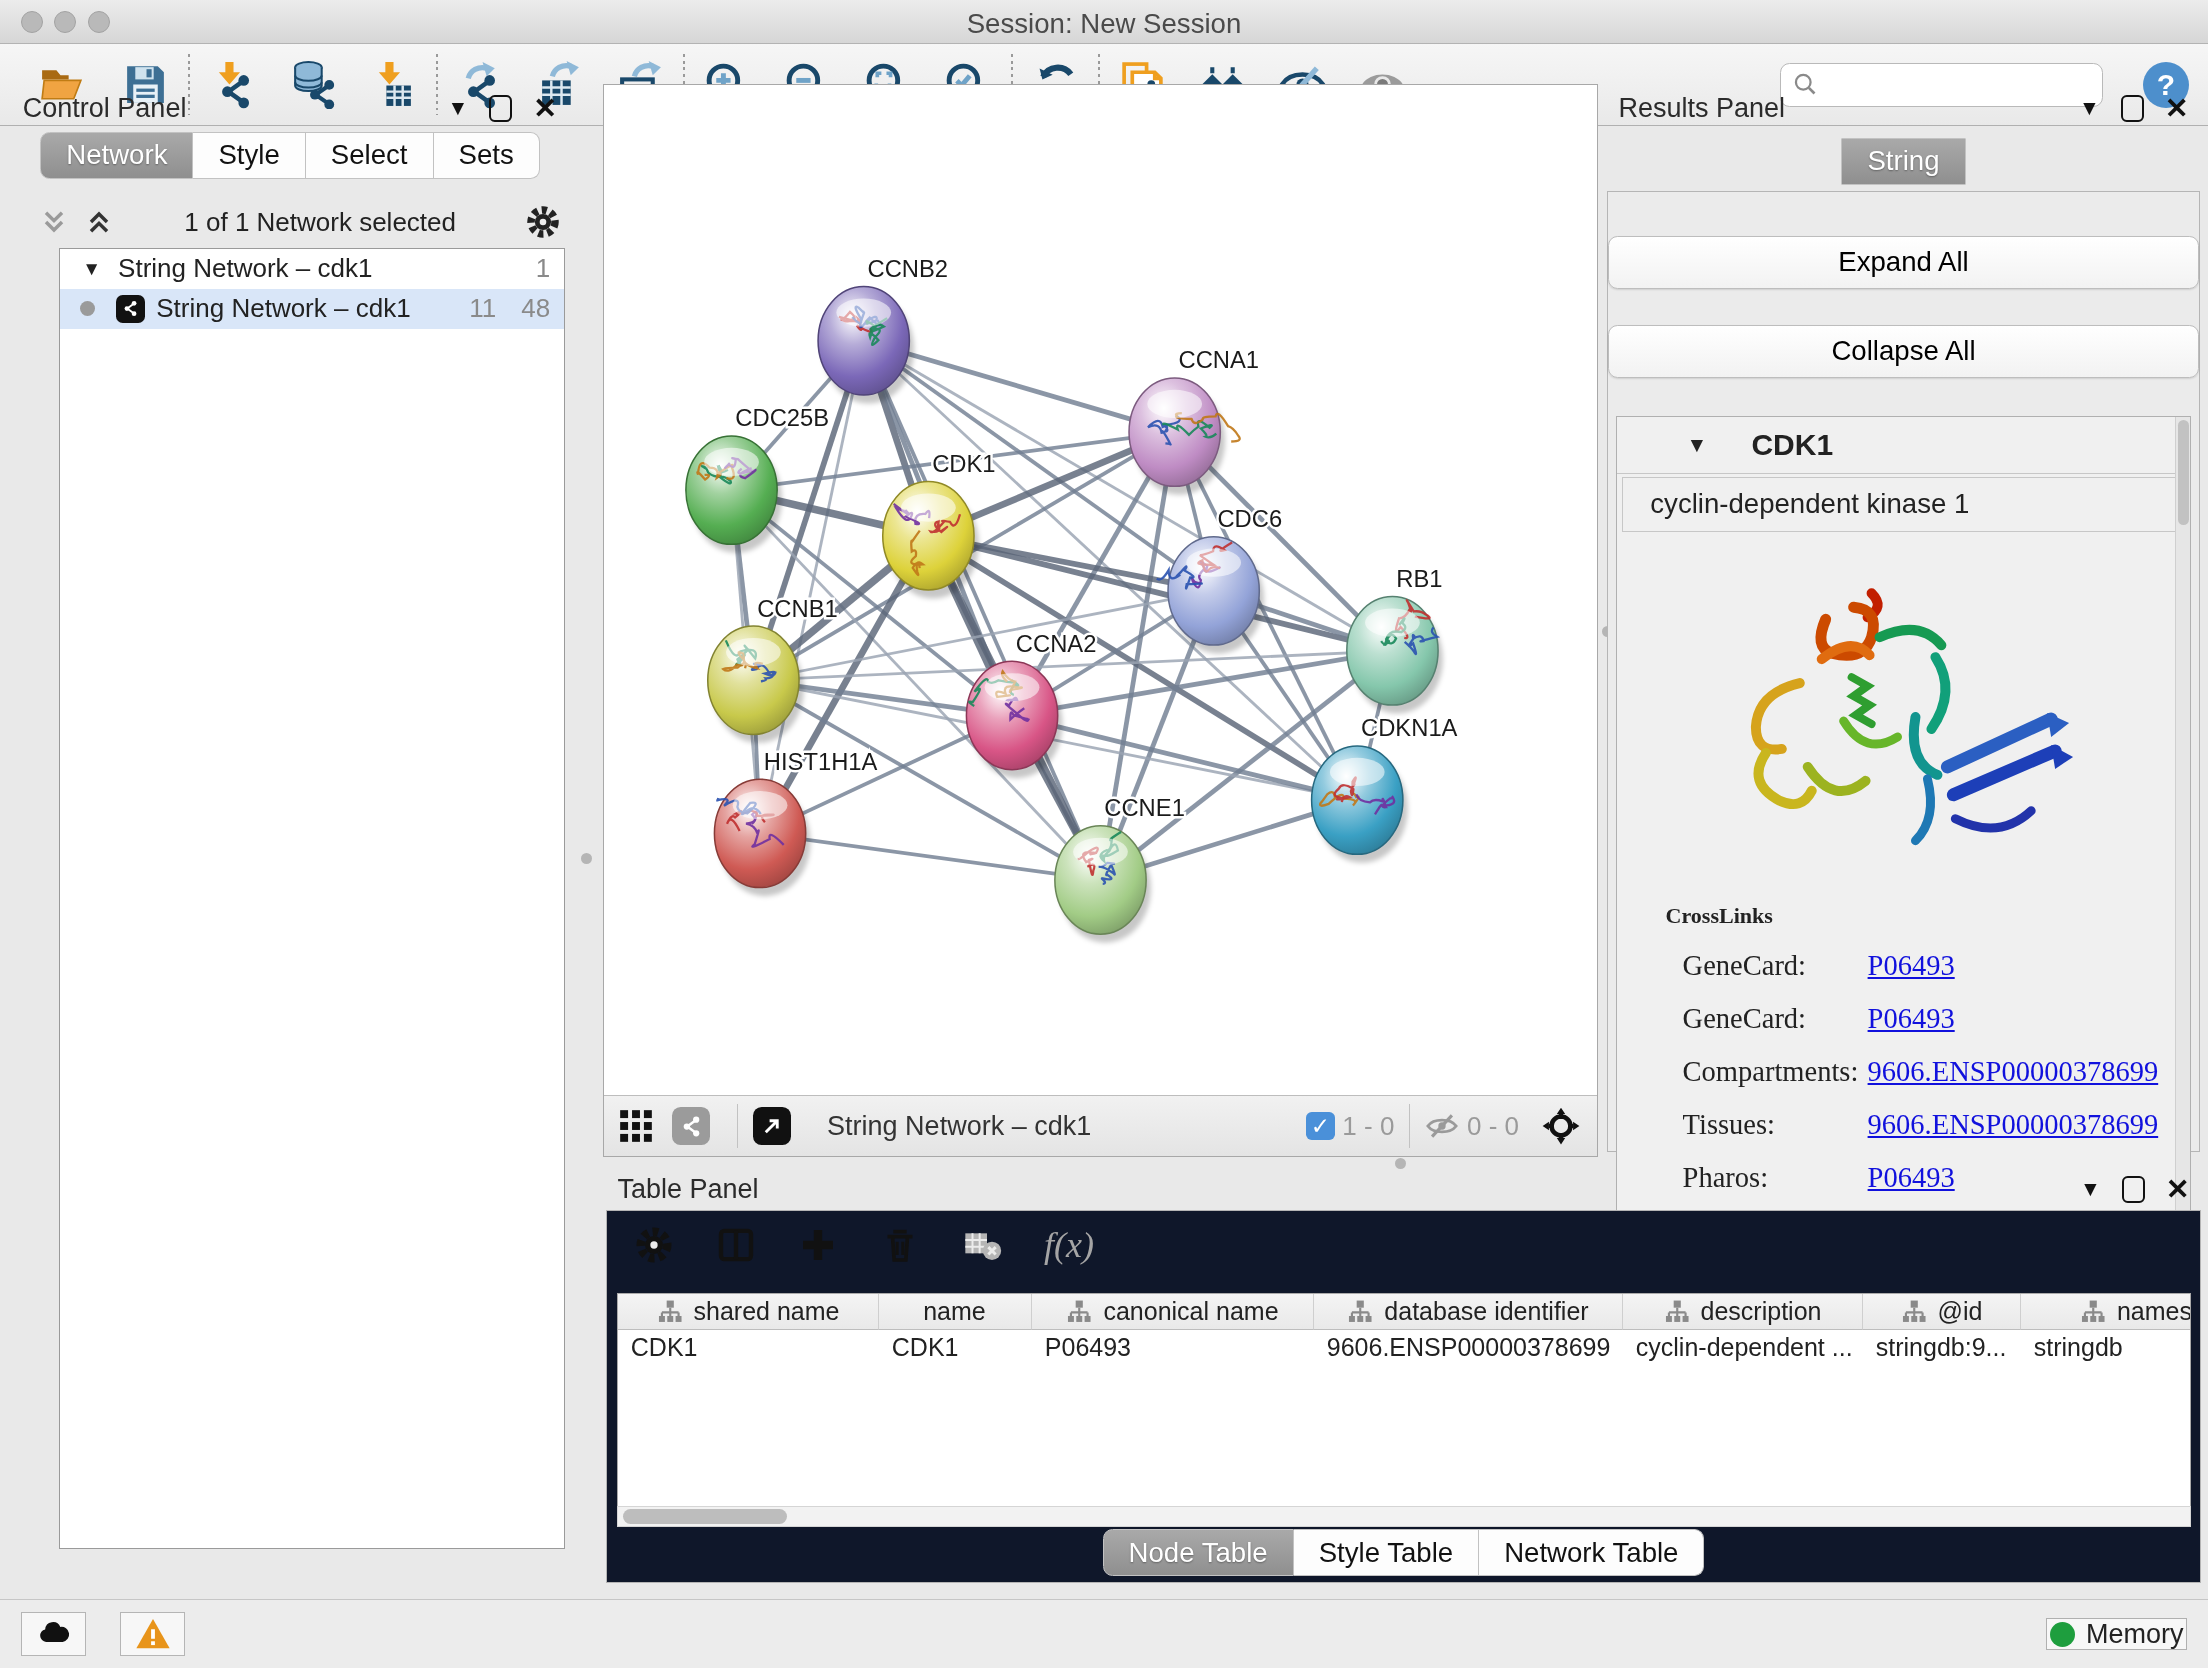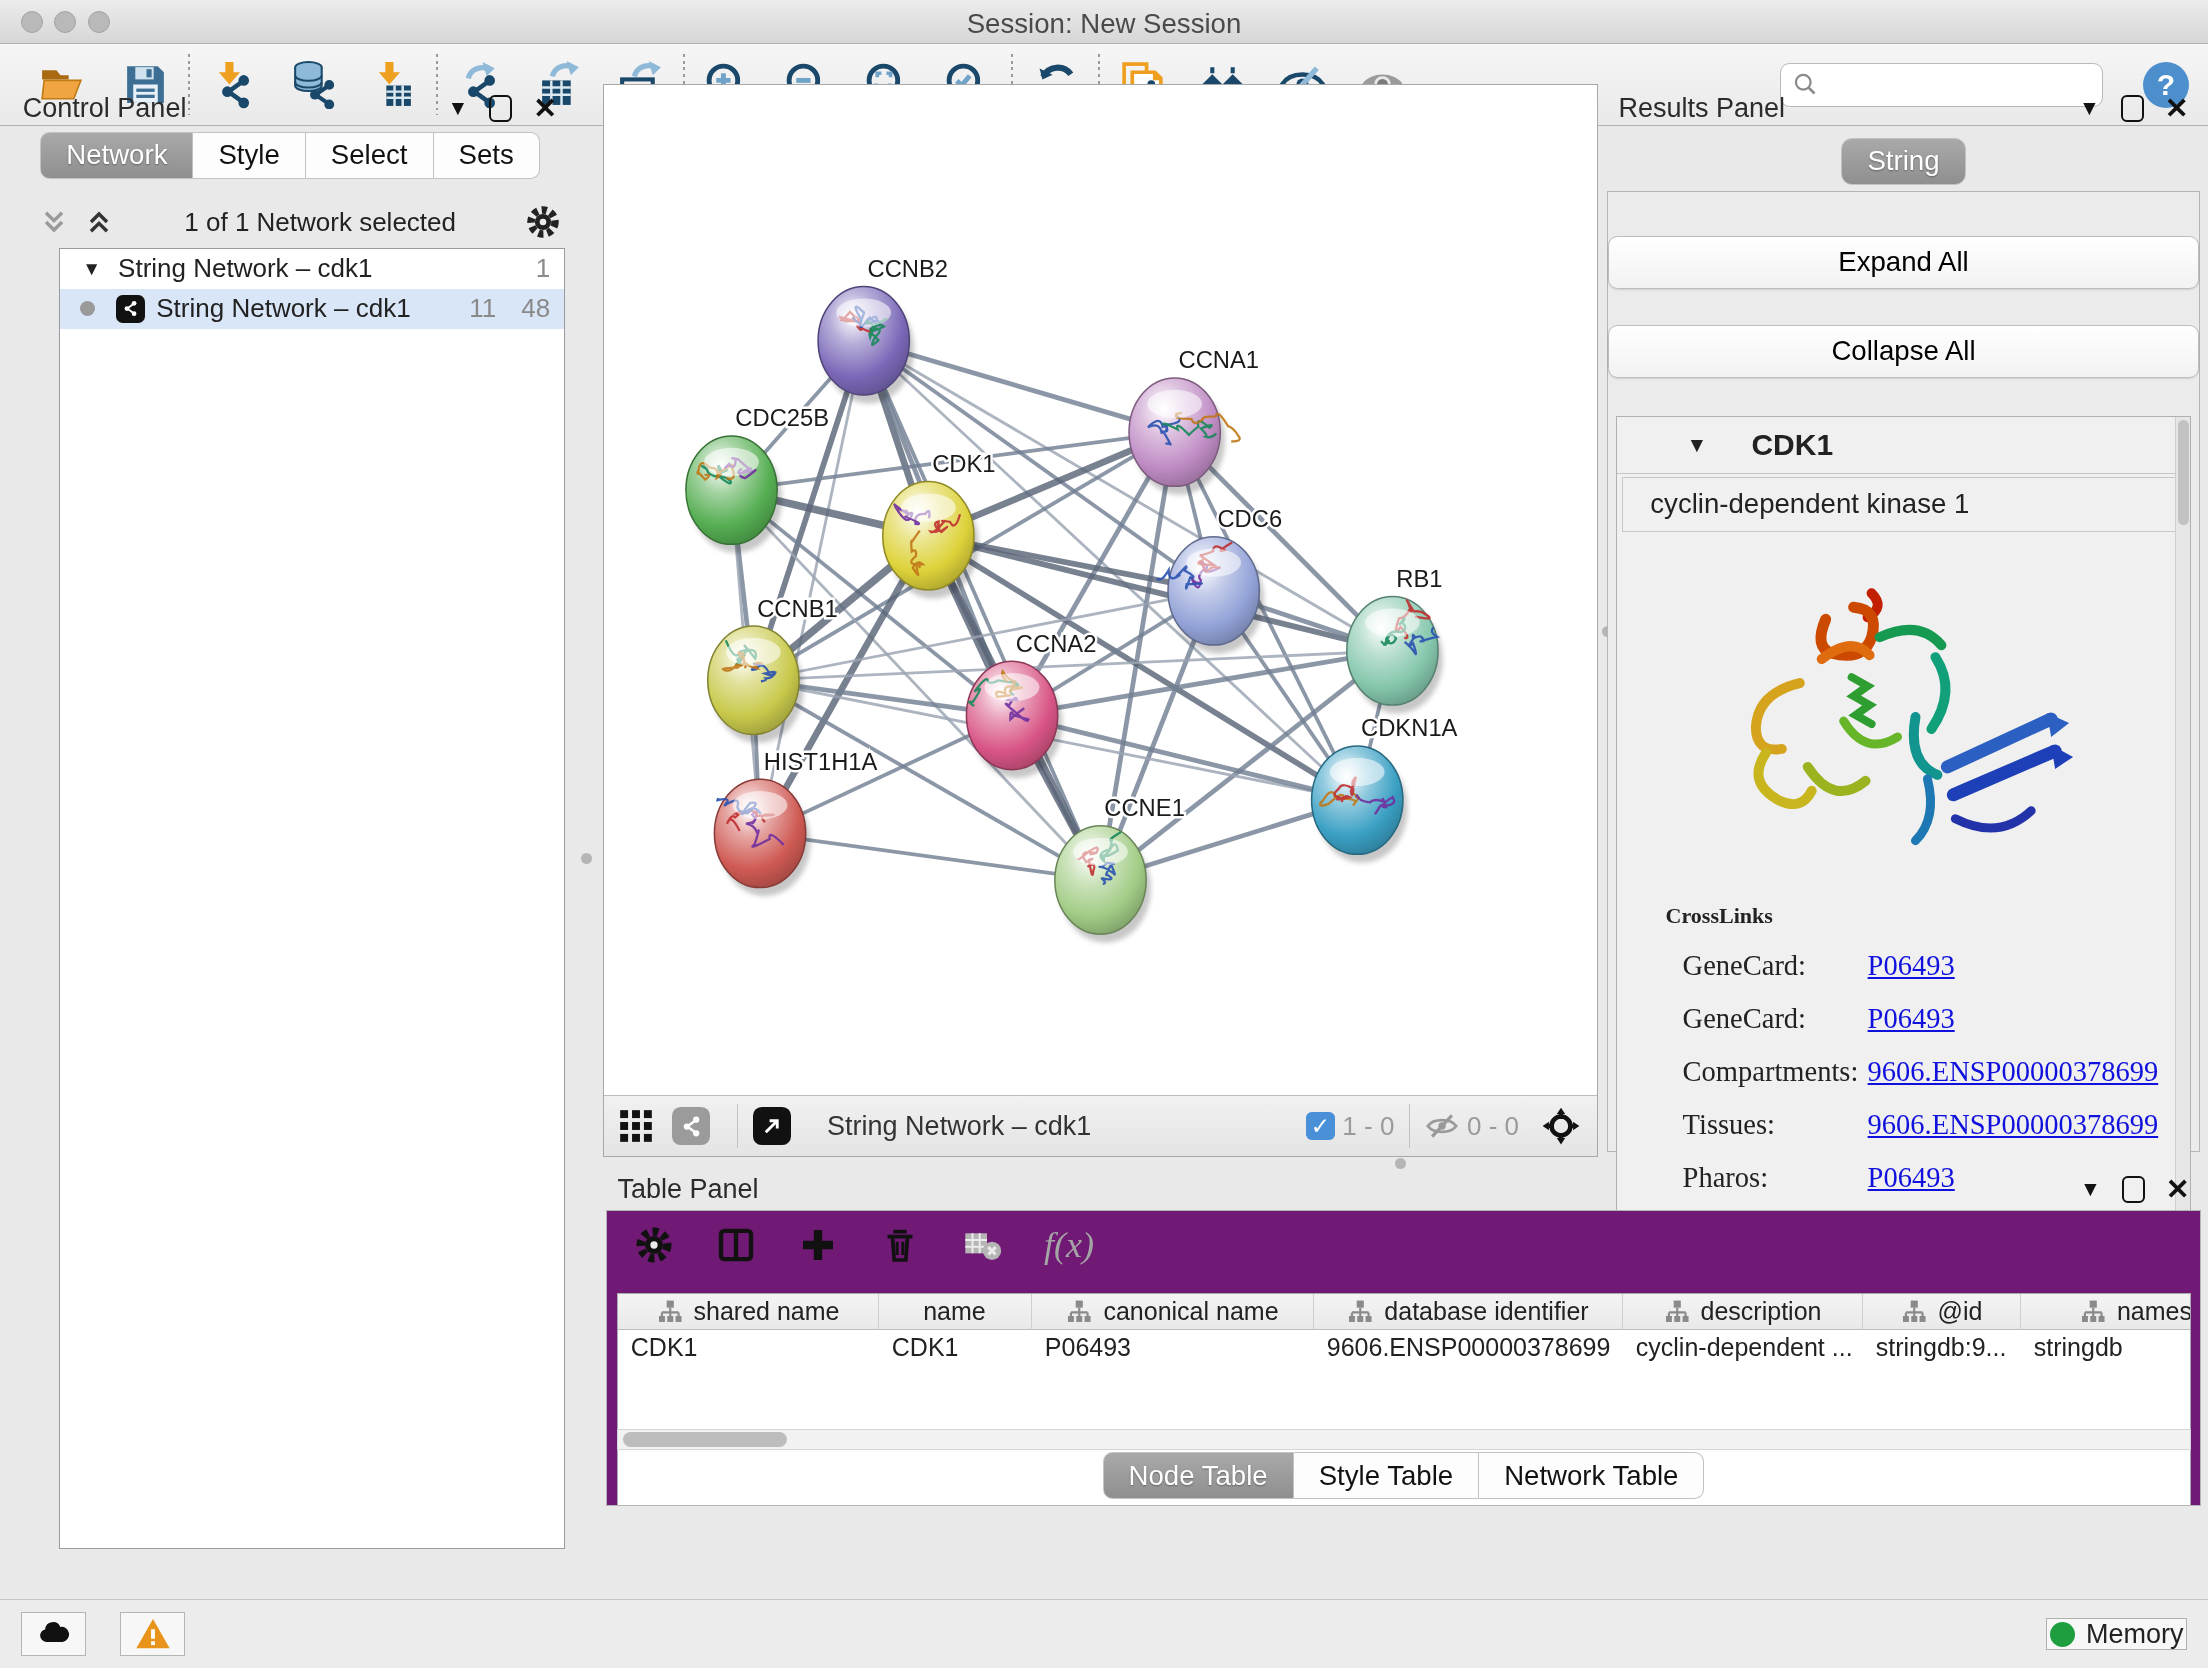--- a/index.html
+++ b/index.html
@@ -73,21 +73,21 @@
   .chk { width:28.5px; height:28.5px; background:#4a90d9; border-radius:5.7px; color:#fff;
     font-size:23px; display:flex; align-items:center; justify-content:center; }
 
   
   .split-dot { width:11.4px; height:11.4px; border-radius:50%; background:#b5b5b5; }
 
   
   #results-panel { left:1607px; top:88px; width:593px; height:1065px; }
   #rp-header { display:flex; justify-content:space-between; align-items:center; padding:0 11.4px; height:40px; }
   #rp-tab { display:flex; justify-content:center; margin-top:9.5px; }
-  #rp-tab .tab { border-radius:11px; }
+  #rp-tab .tab { border-radius:1px; }
   #rp-body { margin-top:5.7px; height:961px; background:#ebebeb; border:1.9px solid #b5b5b5; padding:0; }
   #rp-buttons { display:flex; justify-content:center; gap:36px; padding:44px 0 38px;flex-direction:column; }
   .rp-btn { font-size:27.6px; background:linear-gradient(#ffffff,#f2f2f2); border:1px solid #bdbdbd;
     border-radius:9.5px; padding:9.5px 32px; box-shadow:0 1px 1.9px rgba(0,0,0,.12); }
   #rp-inner { margin:0 7.6px; height:826px; background:#f0f0f0; border:1.9px solid #b0b0b0; position:relative; overflow:hidden; }
   #rp-gene-row { display:flex; align-items:center; gap:44px; height:57px; padding-left:70px;
     border-bottom:1px solid #c7c7c7; }
   #rp-gene { font-size:30px; font-weight:bold; }
   #rp-desc-box { border:1px solid #c7c7c7; margin:3.8px 5.7px 0; padding:9.5px 0 11.4px 27px; font-size:27.6px; }
   #rp-protein { display:block; margin:32px auto 0; }
@@ -97,21 +97,21 @@
   .cl-row .lbl { width:202px; padding-left:17px; }
   .cl-row a { color:#1111dd; text-decoration:underline; }
   #rp-vscroll { position:absolute; right:0; top:0; width:15px; height:100%;
     background:#e6e6e6; border-left:1px solid #cfcfcf; }
   #rp-vscroll .thumb { position:absolute; top:3.8px; left:1.9px; width:10.5px; height:105px;
     background:#c2c2c2; border-radius:5.7px; }
 
   
   #table-panel { left:606px; top:1168px; width:1595px; height:430px; }
   #tp-header { display:flex; justify-content:space-between; align-items:center; height:42px; padding:0 11.4px; }
-  #tp-body { height:296px; background:#701a75; border:1.9px solid #b5b5b5; position:relative; overflow:hidden; }
+  #tp-body { height:373px; background:#0f172a; border:1.9px solid #b5b5b5; position:relative; overflow:hidden; }
   #tp-toolbar { display:flex; align-items:center; gap:42px; height:68px; padding-left:27px; }
   #tp-toolbar svg { width:40px; height:40px; }
   .fx { font-family:"Liberation Serif", serif; font-style:italic; font-size:36px; color:#a5a5a5; }
   #node-table { position:absolute; left:9.5px; top:82px; right:9.5px; height:228px;
     background:#fff; border:1px solid #aaa; overflow:hidden; }
   .trow { display:flex; }
   .th { display:flex; align-items:center; justify-content:center; gap:9.5px; height:36px;
     background:linear-gradient(#f4f4f4,#e9e9e9); border-right:1px solid #cfcfcf;
     border-bottom:1px solid #bdbdbd; font-size:25px; flex:none; }
   .td { height:36px; font-size:25px; padding:2.9px 0 0 13.3px; flex:none; white-space:nowrap; overflow:hidden; }

